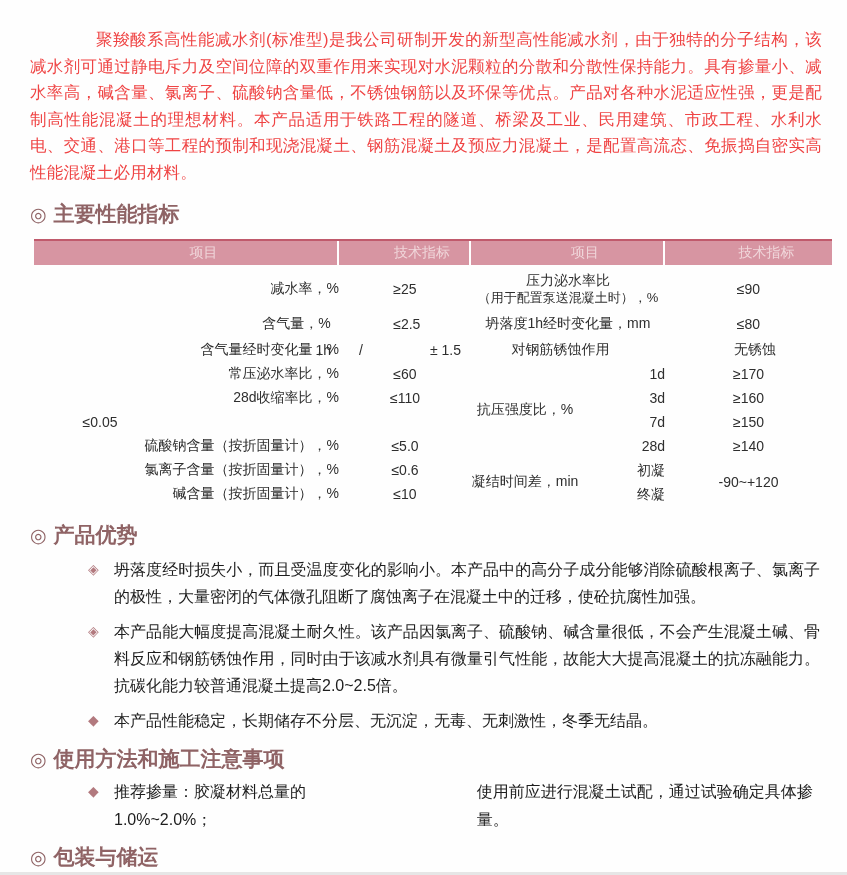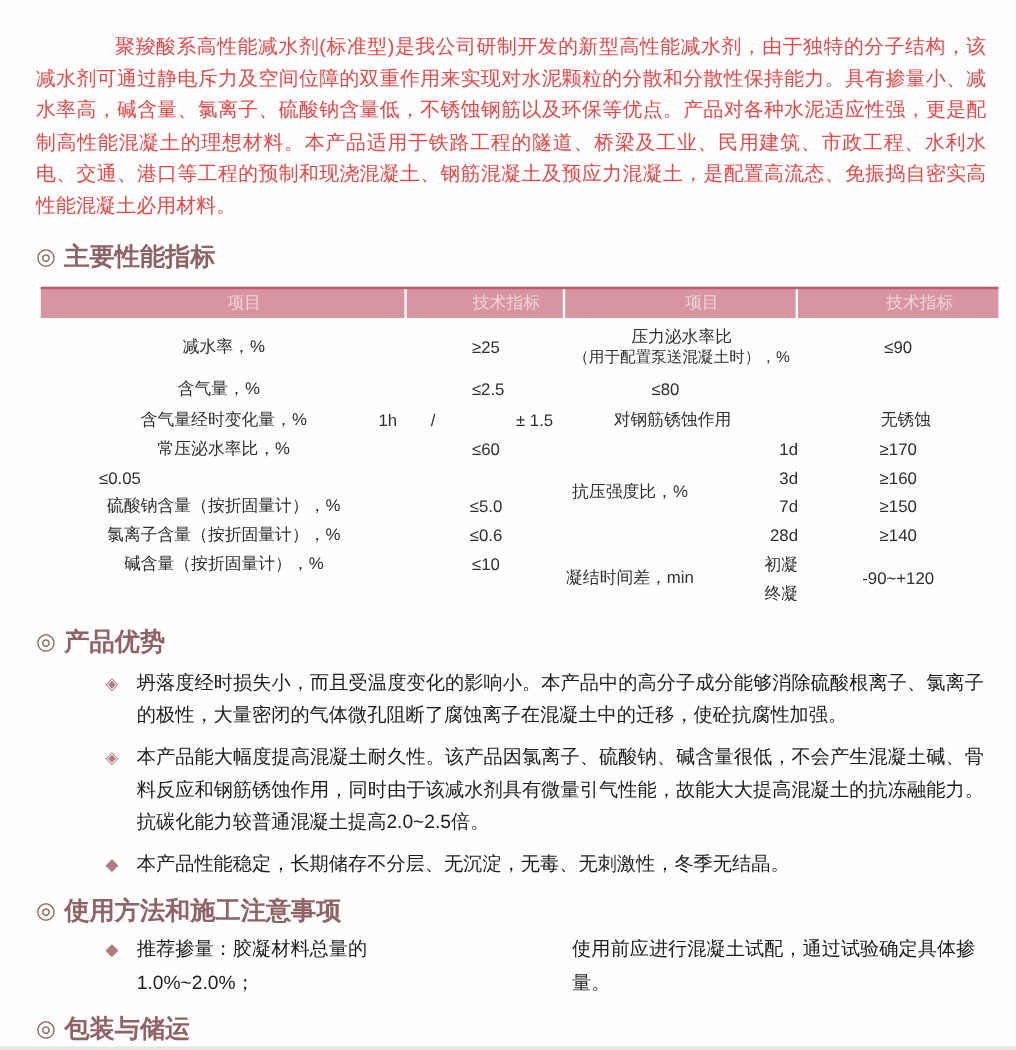--- a/index.html
+++ b/index.html
@@ -26,21 +26,21 @@
     border-top:2px solid var(--table-header-border,#c05a6c);
     color:var(--table-header-text,#f0d6da);}
   .th{display:flex;align-items:center;justify-content:center;box-sizing:border-box;padding-left:36px;}
   .th.w1{width:305px;}.th.w2{width:132px;}.th.w3{width:194px;}.th.w4{flex:1;}
   .th:not(:last-child){border-right:2px solid #ffffff;}
   .tbody{display:flex;padding-top:4px;}
   .col-left{width:437px;display:flex;flex-direction:column;}
   .col-right{width:361px;display:flex;flex-direction:column;}
   .lrow{display:flex;align-items:center;height:24px;}
   .lrow.h40{height:40px;}.lrow.h29{height:29px;gap:12px;}
-  .lc-item{width:305px;text-align:center;position:relative;}
+  .lc-item{width:305px;text-align:right;position:relative;}
   .lc-val{width:132px;text-align:center;position:relative;}
   .pos-1h{position:absolute;right:8px;top:50%;transform:translateY(-50%);}
   .pos-slash{position:absolute;left:20px;top:50%;transform:translateY(-50%);}
   .pos-pm{position:absolute;right:10px;top:50%;transform:translateY(-50%);}
   .rrow{display:flex;align-items:center;}
   .rh40{height:40px;}.rh29{height:29px;}.rh24{height:24px;gap:28px;}.rh96{height:96px;}.rh48{height:48px;}
   .rc-item{width:194px;text-align:center;}
   .rc-val{width:167px;text-align:center;}
   .two-line{line-height:18px;}
   .two-line .l2{font-size:13px;white-space:nowrap;display:block;}
@@ -101,20 +101,24 @@
           <div class="lc-val">
             <span class="pos-slash">/</span>
             <span class="pos-pm">± 1.5</span>
           </div>
         </div>
         <div class="lrow">
           <div class="lc-item">常压泌水率比，%</div>
           <div class="lc-val">≤60</div>
         </div>
         <div class="lrow">
+          <div class="lc-item">28d收缩率比，%</div>
+          <div class="lc-val">≤110</div>
+        </div>
+        <div class="lrow">
           <div class="lc-val">≤0.05</div>
         </div>
         <div class="lrow">
           <div class="lc-item">硫酸钠含量（按折固量计），%</div>
           <div class="lc-val">≤5.0</div>
         </div>
         <div class="lrow">
           <div class="lc-item">氯离子含量（按折固量计），%</div>
           <div class="lc-val">≤0.6</div>
         </div>
@@ -126,20 +130,21 @@
 
       <div class="col-right">
         <div class="rrow rh40">
           <div class="rc-item two-line">
             <span>压力泌水率比</span>
             <span class="l2">（用于配置泵送混凝土时），%</span>
           </div>
           <div class="rc-val">≤90</div>
         </div>
         <div class="rrow rh29">
+          <div class="rc-item">坍落度1h经时变化量，mm</div>
           <div class="rc-val">≤80</div>
         </div>
         <div class="rrow rh24">
           <div class="rc-item">对钢筋锈蚀作用</div>
           <div class="rc-val">无锈蚀</div>
         </div>
         <div class="rrow rh96">
           <div class="rc-item compound">
             <span class="comp-label">抗压强度比，%</span>
             <span class="comp-sub">

